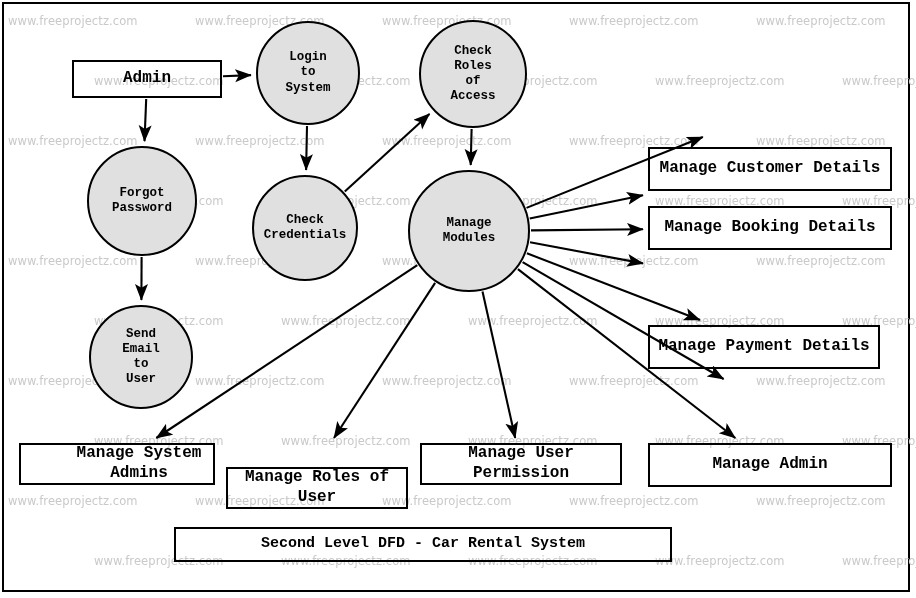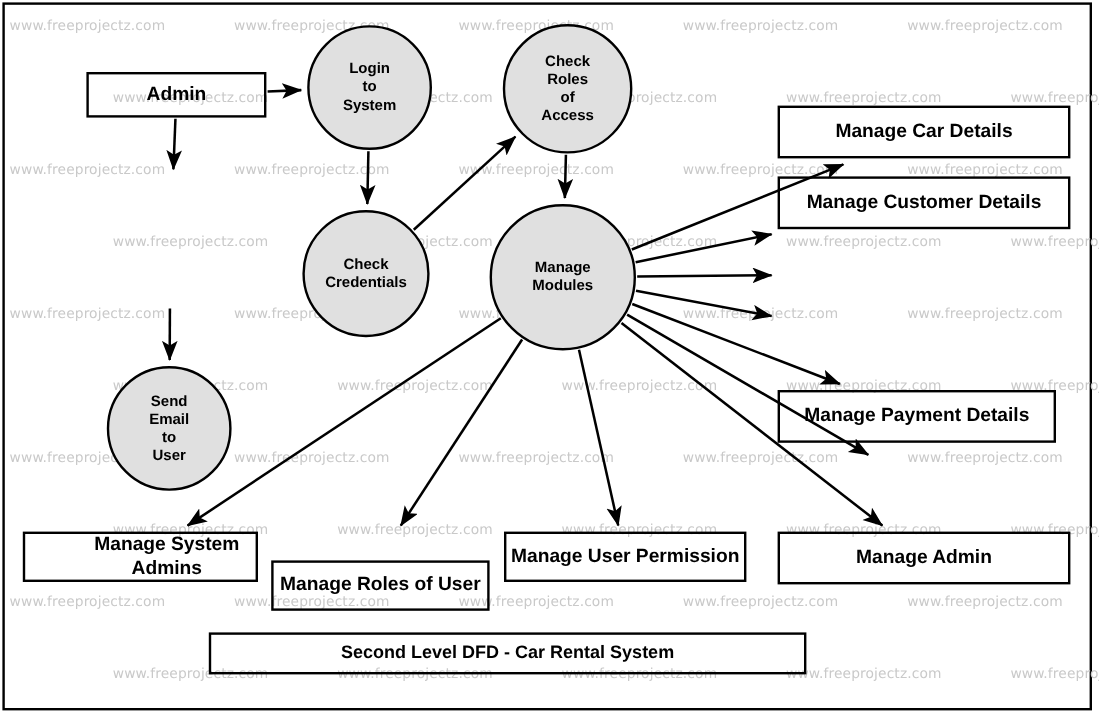--- a/index.html
+++ b/index.html
@@ -59,21 +59,21 @@
   .proc-circle {
     background: #e0e0e0;
     border: 2.2px solid #000000;
     border-radius: 50%;
   }
   .ent-box {
     background: transparent;
     border: 2.2px solid #000000;
   }
   .node-label {
-    font-family: Liberation Sans, sans-serif;
+    font-family: Liberation Mono, monospace;
     font-weight: bold;
     color: #000000;
     font-size: 12.5px;
     line-height: 1.22;
     white-space: pre-line;
   }
   .box-label { font-size: 16px; }
   .title-label { font-size: 15px; }
   .circle-label { font-size: 12.5px; }
 </style>
@@ -160,28 +160,28 @@
         <line x1="417.3" y1="265.2" x2="156.3" y2="438.0"></line>
         <line x1="435.1" y1="282.9" x2="334.0" y2="438.0"></line>
         <line x1="482.5" y1="291.5" x2="515.2" y2="438.0"></line>
       </g>
   </svg>
 
   <div class="node ent-box" style="left:72px;top:60px;width:150px;height:38px;">
     <span class="node-label box-label">Admin</span>
   </div>
 
-  <div class="node ent-box" style="left:648px;top:88px;width:244px;height:44px;">
-    <span class="node-label box-label">Manage Car Details</span>
-  </div>
 
   <div class="node ent-box" style="left:648px;top:147px;width:244px;height:44px;">
     <span class="node-label box-label">Manage Customer Details</span>
   </div>
 
+  <div class="node ent-box" style="left:648px;top:206px;width:244px;height:44px;">
+    <span class="node-label box-label">Manage Booking Details</span>
+  </div>
 
 
   <div class="node ent-box" style="left:648px;top:325px;width:232px;height:44px;">
     <span class="node-label box-label">Manage Payment Details</span>
   </div>
 
 
   <div class="node ent-box" style="left:648px;top:443px;width:244px;height:44px;">
     <span class="node-label box-label">Manage Admin</span>
   </div>
@@ -208,20 +208,24 @@
 System</span>
   </div>
 
   <div class="node proc-circle" style="left:419px;top:20px;width:108px;height:108px;">
     <span class="node-label circle-label">Check
 Roles
 of
 Access</span>
   </div>
 
+  <div class="node proc-circle" style="left:87px;top:146px;width:110px;height:110px;">
+    <span class="node-label circle-label">Forgot
+Password</span>
+  </div>
 
   <div class="node proc-circle" style="left:252px;top:175px;width:106px;height:106px;">
     <span class="node-label circle-label">Check
 Credentials</span>
   </div>
 
   <div class="node proc-circle" style="left:408px;top:170px;width:122px;height:122px;">
     <span class="node-label circle-label">Manage
 Modules</span>
   </div>

